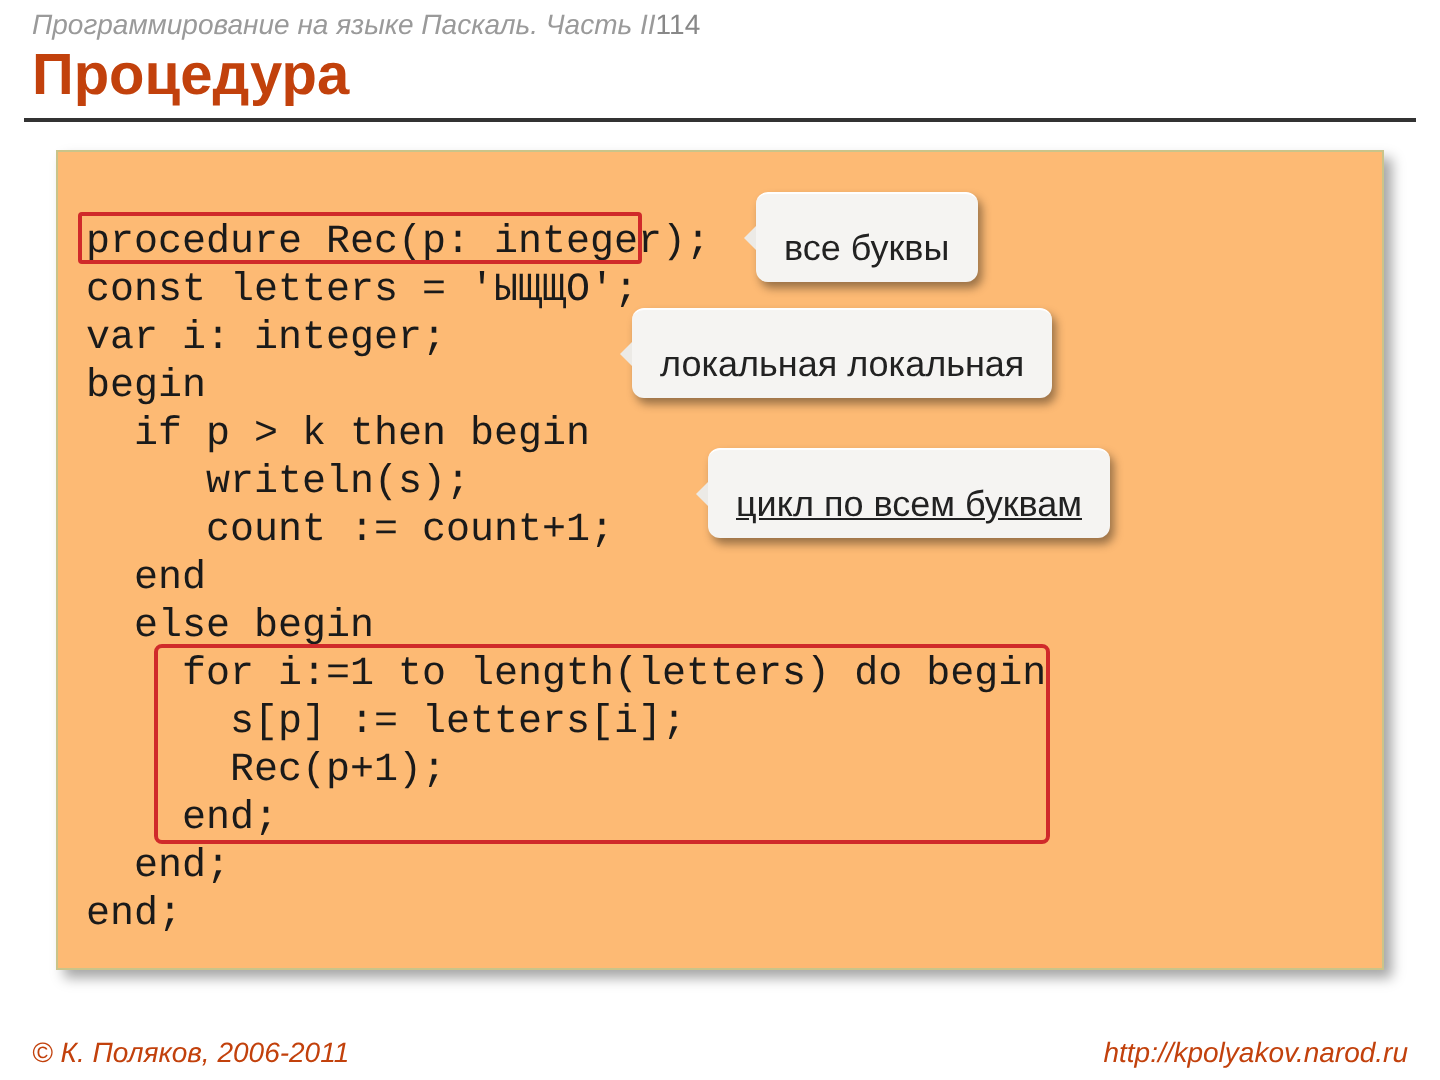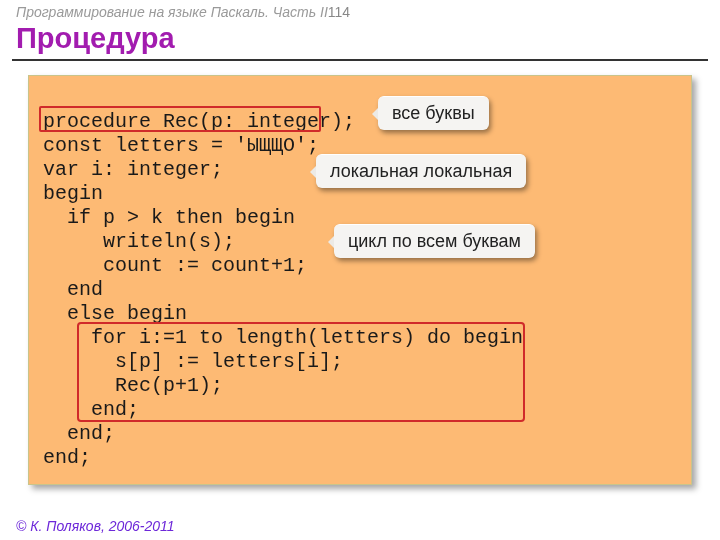--- a/index.html
+++ b/index.html
@@ -13,21 +13,21 @@
   .header {
     display: flex; justify-content: flex-start;
     padding: 4px 16px 0 16px;
     font-style: italic;
     color: #9a9a9a;
     font-size: 14px;
   }
   .page-num { font-size: 14px; font-style: normal; color: #888; }
   .title {
     font-size: 29px;
-    color: #a21caf;
+    color: #c2410c;
     padding: 2px 16px 4px 16px;
     font-weight: bold;
   }
   .hr {
     height: 2px; background: #333;
     margin: 0 12px 14px 12px;
   }
   .code-card {
     position: relative;
     margin: 0 28px;
@@ -57,43 +57,43 @@
     border: 2px solid #d02a2a;
     border-radius: 4px;
     left: 48px; top: 246px;
     width: 448px; height: 100px;
     pointer-events: none;
   }
   .callout {
     position: absolute;
     background: #f5f4f2;
     border-radius: 6px;
-    padding: 6px 14px 6px 14px;
+    padding: 17px 14px 6px 14px;
     font-size: 18px;
     color: #222;
     box-shadow: 2px 3px 5px rgba(0,0,0,0.4);
     border-top: 1px solid #fff;
   }
   .callout::after {
     content: "";
     position: absolute;
     left: -12px; top: 50%;
     margin-top: -6px;
     border: 6px solid transparent;
     border-right-color: #eceae6;
   }
   .c1 { left: 378px; top: 96px; }
   .c2 { left: 316px; top: 154px; }
-  .c3 { left: 334px; top: 224px; }
+  .c3 { left: 354px; top: 224px; text-decoration: underline; }
   .footer {
     position: absolute;
     bottom: 6px; left: 16px; right: 16px;
     display: flex; justify-content: space-between;
     font-style: italic;
-    color: #6d28d9;
+    color: #c2410c;
     font-size: 14px;
   }
   .footer .link { font-style: italic; }
 </style>
 </head>
 <body>
 
 <div class="header">
   <span>Программирование на языке Паскаль. Часть II</span>
   <span class="page-num">114</span>
@@ -128,13 +128,14 @@
 </div>
 <div class="callout c2">
   <span>локальная локальная</span>
 </div>
 <div class="callout c3">
   <span>цикл по всем буквам</span>
 </div>
 
 <div class="footer">
   <span>© К. Поляков, 2006-2011</span>
+  <span class="link">http://kpolyakov.narod.ru</span>
 </div>
 
 </body></html>

